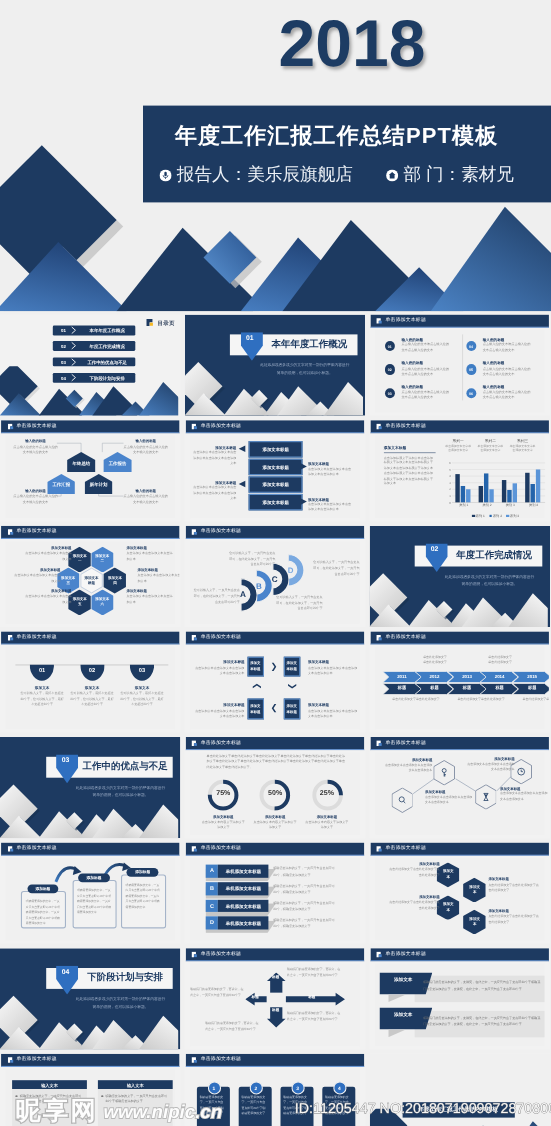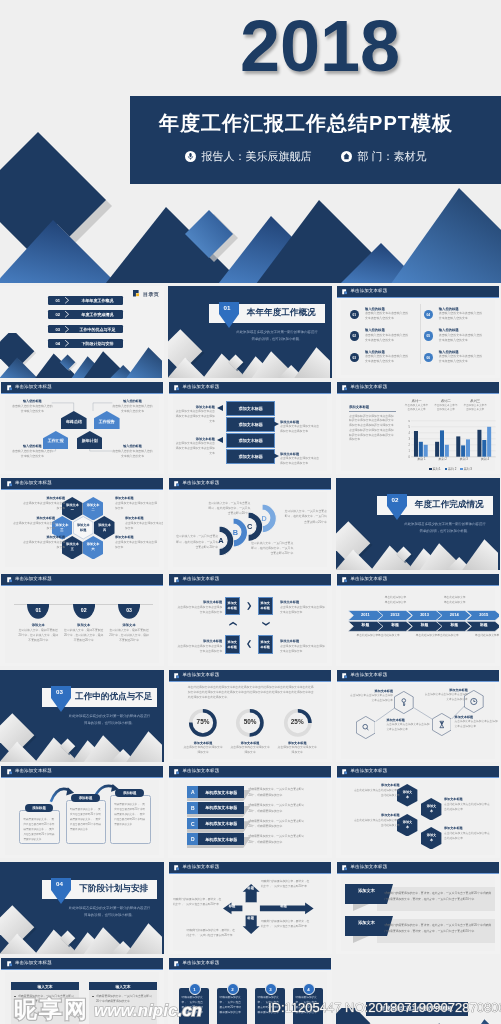--- a/index.html
+++ b/index.html
@@ -5,28 +5,28 @@
 <style>
   html,body{margin:0;padding:0;}
   body{width:501px;height:1024px;background:#f0f0f0;
        font-family:"Liberation Sans","DejaVu Sans",sans-serif;overflow:hidden;position:relative;}
   .page{position:relative;width:501px;height:1024px;background:#f0f0f0;}
 
   
   .hero{position:relative;width:501px;height:283px;background:#efefef;overflow:hidden;}
   .hero-shapes{position:absolute;inset:0;}
   .hero-year{position:absolute;left:205px;top:10px;width:230px;text-align:center;
-     font-size:72px;font-weight:700;color:#1d3c63;letter-spacing:0px;line-height:1;
+     font-size:60px;font-weight:700;color:#1d3c63;letter-spacing:0px;line-height:1;
      font-family:"Liberation Sans","DejaVu Sans",sans-serif;
      text-shadow:2px 3px 3px rgba(0,0,0,.30);}
   .hero-band{position:absolute;left:130px;top:96px;width:371px;height:88px;background:#1d3a61;}
   .hero-title{position:absolute;left:0;top:14px;width:352px;text-align:center;
      color:#fff;font-size:20px;font-weight:700;letter-spacing:1px;}
   .hero-meta{position:absolute;left:0;top:53px;width:352px;display:flex;justify-content:center;gap:30px;
-     color:#eef2f7;font-size:11px;align-items:center;}
+     color:#eef2f7;font-size:16px;align-items:center;}
   .hero-meta .mi{display:flex;align-items:center;gap:5px;}
   .hero-meta svg{display:block;}
 
   
   .grid{position:absolute;left:0;top:285.5px;width:501px;}
   .slide{position:absolute;width:164px;height:92px;background:#f2f2f2;overflow:hidden;}
   .slide.c0{left:0px;} .slide.c1{left:167.5px;} .slide.c2{left:335.5px;}
   .sbar{position:absolute;left:1px;top:0;right:1px;height:11.7px;background:#1d3a61;
         border-bottom:1.1px solid #6d9ad6;}
   .sbar .ico{position:absolute;left:5.5px;top:3.2px;width:6px;height:6px;line-height:0;}

